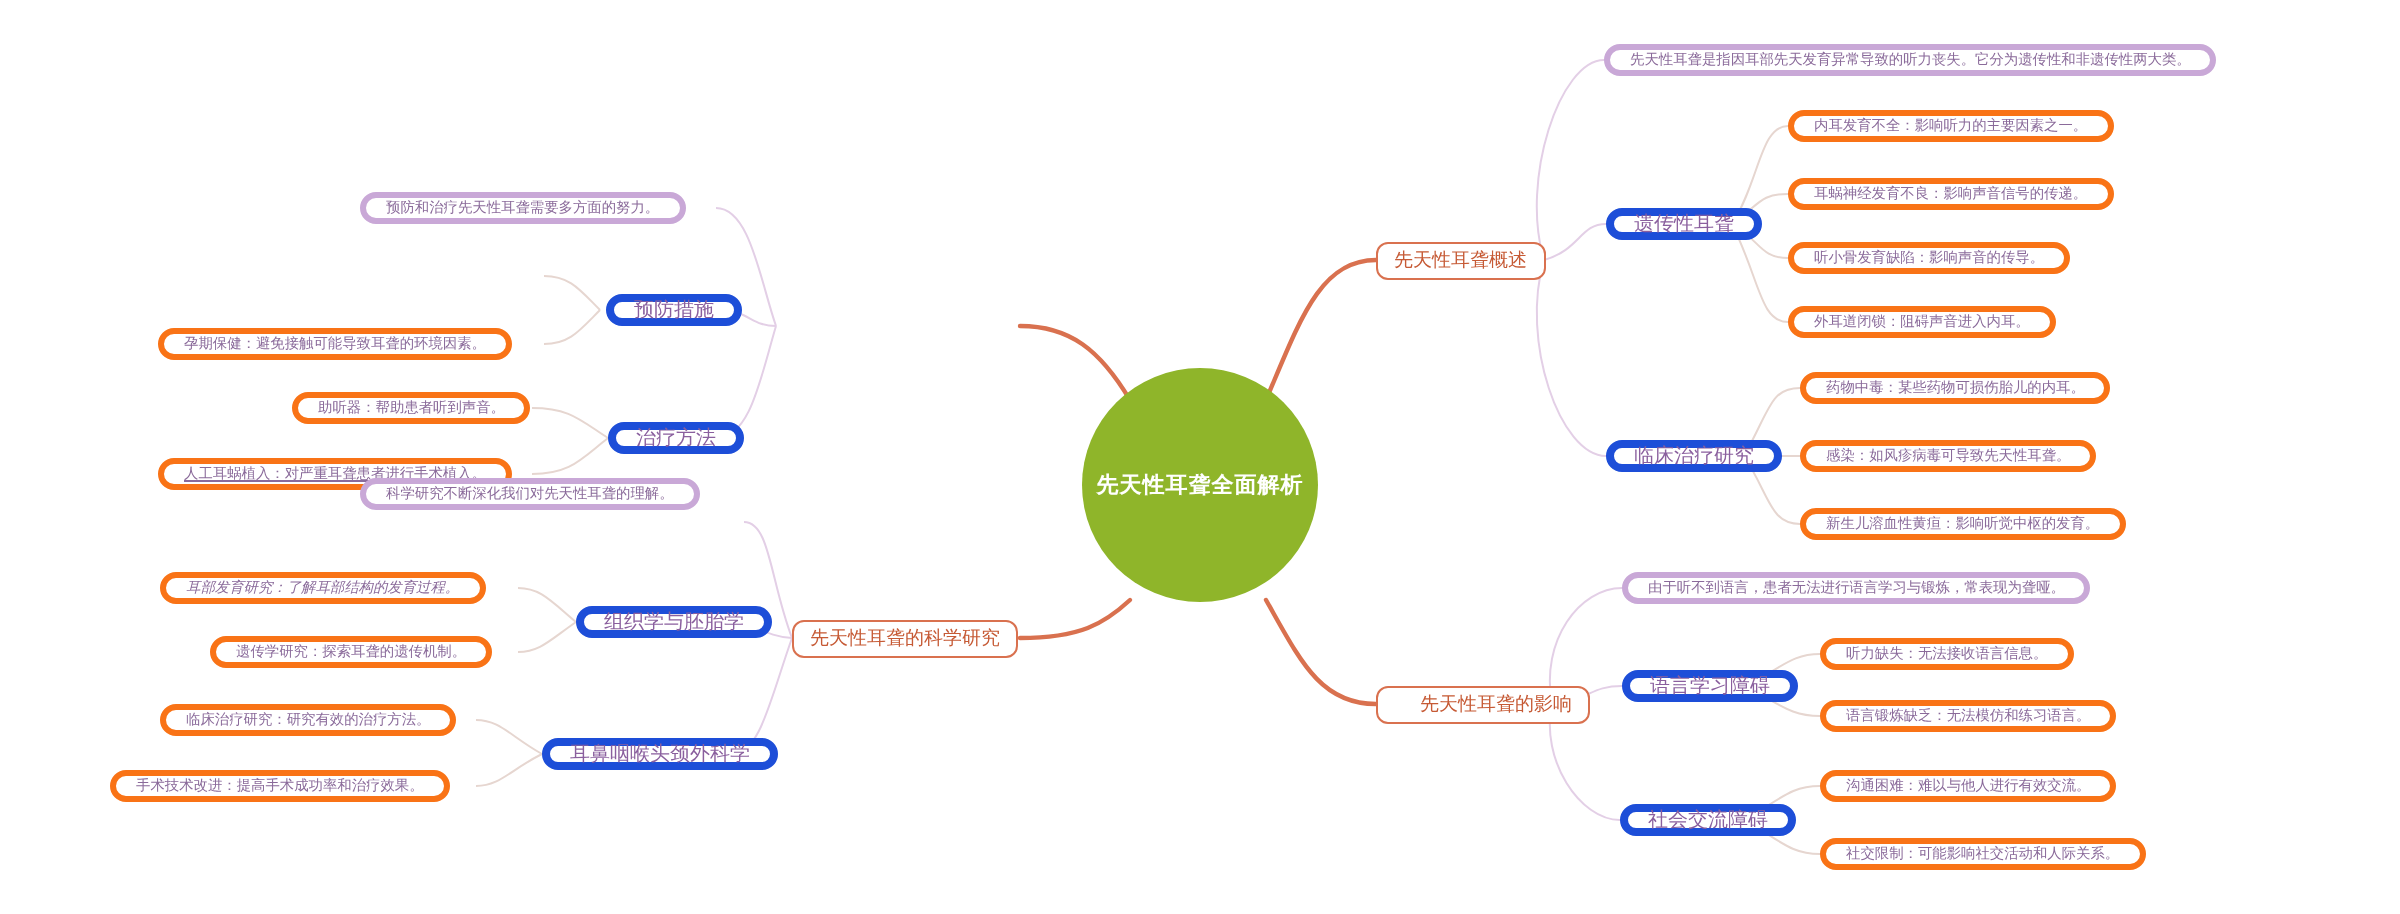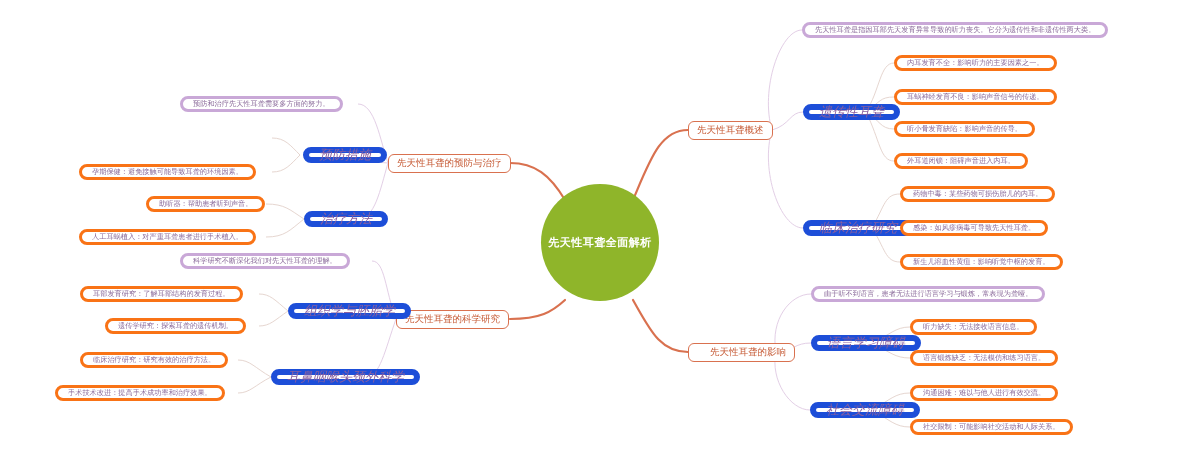--- a/index.html
+++ b/index.html
@@ -7,22 +7,22 @@
          font-family: "DejaVu Sans", "Liberation Sans", sans-serif; }
   #canvas { position: absolute; left: 0; top: 0; width: 1200px; height: 457px; }
   svg.links { position: absolute; left: 0; top: 0; }
   .node { position: absolute; box-sizing: border-box; white-space: nowrap;
           display: flex; align-items: center; justify-content: center;
           background: #ffffff; cursor: pointer; }
   .root { border-radius: 50%; background: #8fb52a; color: #ffffff;
           font-size: 11px; font-weight: bold; letter-spacing: 0.5px; }
   .l1 { border: 1.4px solid #d9714f; border-radius: 6px; color: #c65a35;
         font-size: 9.5px; padding: 0 8px; height: 19px; }
-  .l2 { border: 6px solid #1d4ed8; border-radius: 10px; color: #8a5f9e;
-        font-size: 13px; padding: 0 10px; height: 16px; font-style: italic; }
+  .l2 { border: 4px solid #1d4ed8; border-radius: 10px; color: #8a5f9e;
+        font-size: 10px; padding: 0 10px; height: 16px; }
   .l3 { border: 3px solid #f97316; border-radius: 9px; color: #8a6a9a;
         font-size: 7.2px; padding: 0 10px; height: 16px; }
   .leaf-purple { border-color: #c9a8d7; }
 </style>
 </head>
 <body>
 
 <div id="canvas">
   <svg class="links" width="1200" height="457">
 
@@ -127,52 +127,49 @@
   <div class="node l2" style="left:810px;top:402px;">
     <span>社会交流障碍</span>
   </div>
   <div class="node l3" style="left:910px;top:385px;">
     <span>沟通困难：难以与他人进行有效交流。</span>
   </div>
   <div class="node l3" style="left:910px;top:419px;">
     <span>社交限制：可能影响社交活动和人际关系。</span>
   </div>
 
-  <div class="node l1" style="left:388px;top:154px;">
-    <span>先天性耳聋的预防与治疗</span>
-  </div>
   <div class="node l3 leaf-purple" style="left:180px;top:96px;">
     <span>预防和治疗先天性耳聋需要多方面的努力。</span>
   </div>
   <div class="node l2" style="left:303px;top:147px;">
     <span>预防措施</span>
   </div>
   <div class="node l3" style="left:79px;top:164px;">
     <span>孕期保健：避免接触可能导致耳聋的环境因素。</span>
   </div>
   <div class="node l2" style="left:304px;top:211px;">
     <span>治疗方法</span>
   </div>
   <div class="node l3" style="left:146px;top:196px;">
     <span>助听器：帮助患者听到声音。</span>
   </div>
-  <div class="node l3" style="left:79px;top:229px;">
+  <div class="node l3" style="left:79px;top:229px;text-decoration:underline;">
     <span>人工耳蜗植入：对严重耳聋患者进行手术植入。</span>
   </div>
 
   <div class="node l1" style="left:396px;top:310px;">
     <span>先天性耳聋的科学研究</span>
   </div>
-  <div class="node l3 leaf-purple" style="left:180px;top:253px;">
+  <div class="node l3 leaf-purple" style="left:180px;top:239px;">
     <span>科学研究不断深化我们对先天性耳聋的理解。</span>
   </div>
   <div class="node l2" style="left:288px;top:303px;">
     <span>组织学与胚胎学</span>
   </div>
-  <div class="node l3" style="left:80px;top:286px;">
+  <div class="node l3" style="left:80px;top:286px;font-style:italic;">
     <span>耳部发育研究：了解耳部结构的发育过程。</span>
   </div>
   <div class="node l3" style="left:105px;top:318px;">
     <span>遗传学研究：探索耳聋的遗传机制。</span>
   </div>
   <div class="node l2" style="left:271px;top:369px;">
     <span>耳鼻咽喉头颈外科学</span>
   </div>
   <div class="node l3" style="left:80px;top:352px;">
     <span>临床治疗研究：研究有效的治疗方法。</span>

